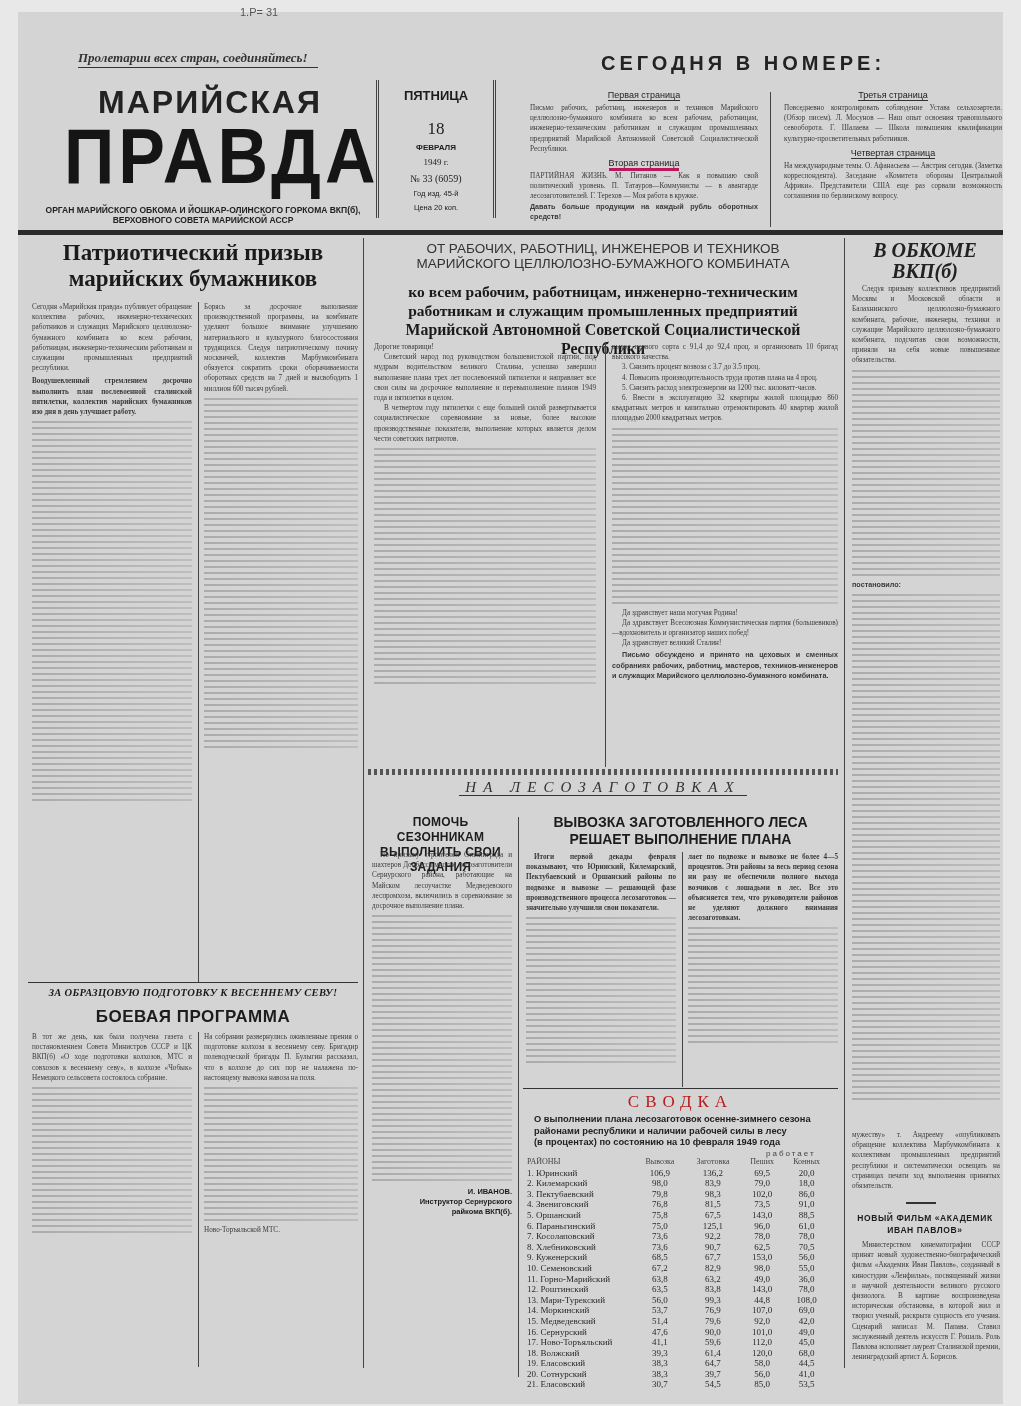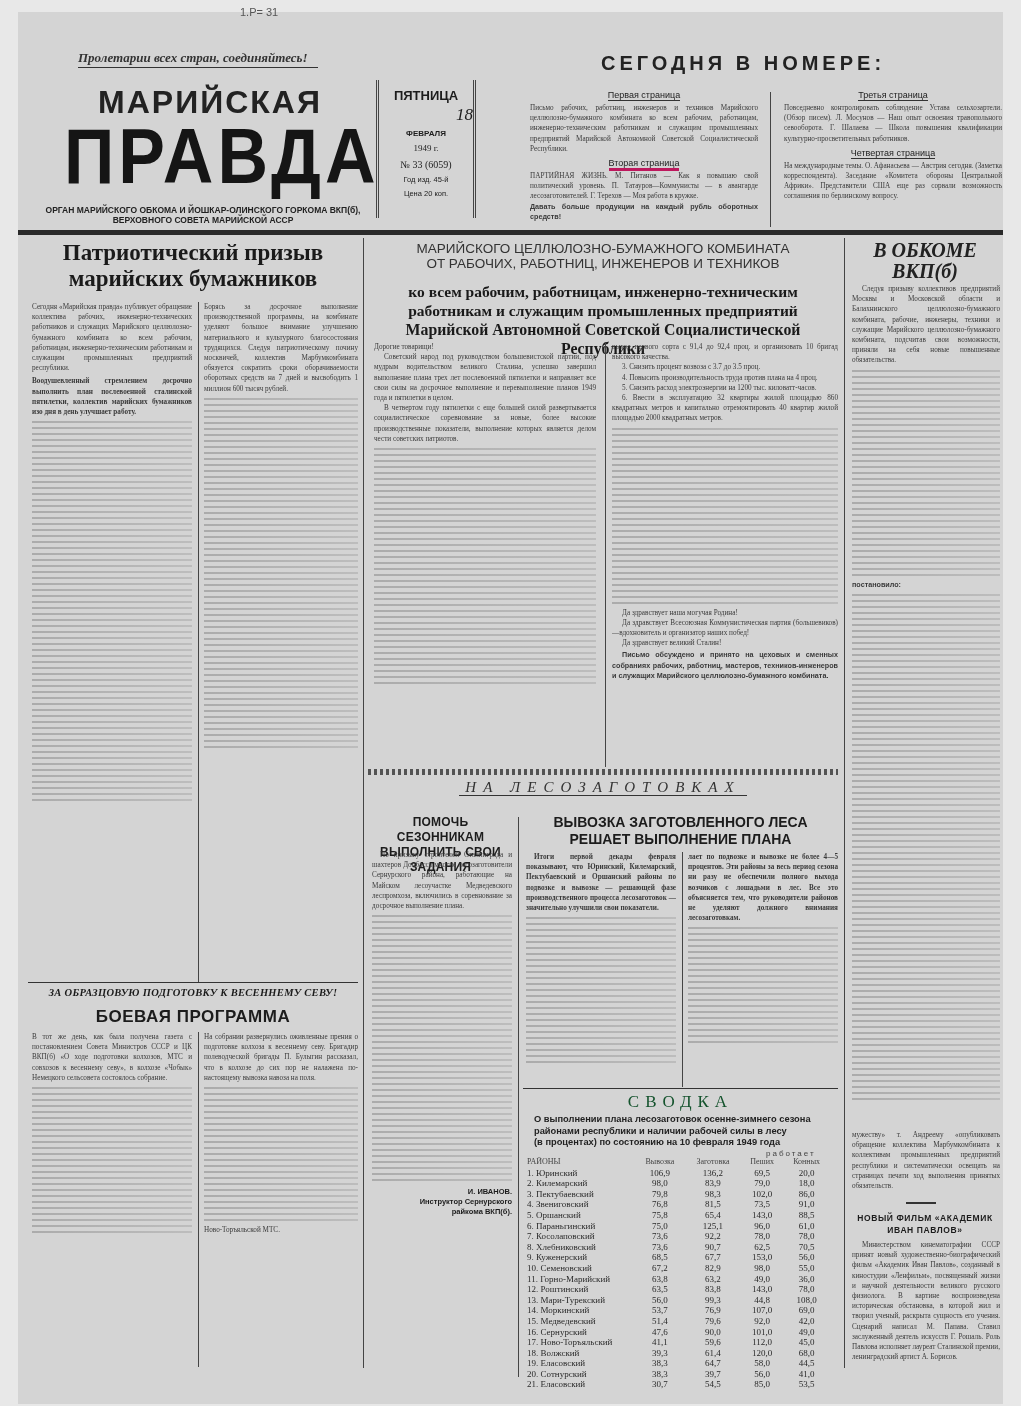--- a/index.html
+++ b/index.html
@@ -32,23 +32,23 @@
   </div>
 
   <div class="abs" style="left:60px;top:38px;width:240px;">
     <div class="serif" style="font-style:italic;font-size:13px;font-weight:bold;color:#333;border-bottom:1px solid #333;padding-bottom:1px;">Пролетарии всех стран, соединяйтесь!</div>
   </div>
   <div class="abs sans center" style="left:58px;top:72px;width:268px;font-size:32px;font-weight:bold;letter-spacing:2px;color:#222;">МАРИЙСКАЯ</div>
   <div class="abs sans center" style="left:46px;top:104px;width:292px;font-size:70px;font-weight:900;letter-spacing:4px;color:#151515;line-height:80px;transform:scaleY(1.12);">ПРАВДА</div>
   <div class="abs sans center" style="left:20px;top:193px;width:330px;font-size:8.5px;font-weight:bold;color:#222;">ОРГАН МАРИЙСКОГО ОБКОМА И ЙОШКАР-ОЛИНСКОГО ГОРКОМА ВКП(б),</div>
   <div class="abs sans center" style="left:20px;top:203px;width:330px;font-size:8.5px;font-weight:bold;color:#222;">ВЕРХОВНОГО СОВЕТА МАРИЙСКОЙ АССР</div>
 
-  <div class="abs center" style="left:358px;top:68px;width:100px;height:138px;border-left:3px double #444;border-right:3px double #444;padding-top:8px;">
+  <div class="abs center" style="left:358px;top:68px;width:120px;height:138px;border-left:3px double #444;border-right:3px double #444;padding-top:8px;">
     <div class="sans" style="font-size:13px;font-weight:bold;">ПЯТНИЦА</div>
-    <div class="serif" style="font-size:17px;font-style:italic;margin-top:2px;text-align:right;">18</div>
+    <div class="serif" style="font-size:17px;margin-top:16px;">18</div>
     <div class="sans" style="font-size:8px;font-weight:bold;margin-top:4px;">ФЕВРАЛЯ</div>
     <div class="serif" style="font-size:9px;margin-top:5px;">1949 г.</div>
     <div class="serif" style="font-size:10px;margin-top:6px;">№ 33 (6059)</div>
     <div class="sans" style="font-size:7.5px;margin-top:5px;">Год изд. 45-й</div>
     <div class="sans" style="font-size:7.5px;margin-top:5px;">Цена 20 коп.</div>
   </div>
 
   <div class="abs sans center" style="left:485px;top:40px;width:480px;font-size:20px;font-weight:bold;letter-spacing:4px;color:#222;">СЕГОДНЯ В НОМЕРЕ:</div>
 
   <div class="abs" style="left:512px;top:78px;width:228px;">
@@ -262,22 +262,22 @@
       <div class="ph-line"></div>
     <div class="ph-line"></div>
       <div class="ph-line"></div>
       <div class="ph-line"></div>
     <div class="body-text">Ново-Торъяльской МТС.</div>
   </div>
 
   <div class="vrule" style="left:345px;top:226px;height:1130px;"></div>
 
   <div class="abs sans center" style="left:350px;top:229px;width:470px;font-size:13.5px;line-height:15px;color:#333;">
+    <div>ОТ РАБОЧИХ, РАБОТНИЦ, ИНЖЕНЕРОВ И ТЕХНИКОВ</div>
     <div>МАРИЙСКОГО ЦЕЛЛЮЛОЗНО-БУМАЖНОГО КОМБИНАТА</div>
-    <div>ОТ РАБОЧИХ, РАБОТНИЦ, ИНЖЕНЕРОВ И ТЕХНИКОВ</div>
   </div>
   <div class="abs serif center" style="left:350px;top:270px;width:470px;font-size:15.5px;font-weight:bold;line-height:19px;color:#1a1a1a;">
     <div>ко всем рабочим, работницам, инженерно-техническим</div>
     <div>работникам и служащим промышленных предприятий</div>
     <div style="font-size:15.8px;">Марийской Автономной Советской Социалистической Республики</div>
   </div>
 
   <div class="abs" style="left:356px;top:330px;width:222px;">
     <div class="body-text">Дорогие товарищи!</div>
     <div class="body-text" style="text-indent:10px;">Советский народ под руководством большевистской партии, под мудрым водительством великого Сталина, успешно завершил выполнение плана трех лет послевоенной пятилетки и направляет все свои силы на досрочное выполнение и перевыполнение планов 1949 года и пятилетки в целом.</div>
@@ -484,21 +484,21 @@
       <div class="ph-line"></div>
       <div class="ph-line"></div>
     <div class="ph-line"></div>
       <div class="ph-line"></div>
       <div class="ph-line"></div>
       <div class="ph-line"></div>
       <div class="ph-line"></div>
   </div>
 
   <div class="hrule" style="left:505px;top:1076px;width:315px;height:1px;"></div>
-  <div class="abs serif center" style="left:505px;top:1080px;width:315px;font-size:17px;letter-spacing:6px;color:#14532d;">СВОДКА</div>
+  <div class="abs serif center" style="left:505px;top:1080px;width:315px;font-size:17px;letter-spacing:6px;color:#b91c1c;">СВОДКА</div>
   <div class="abs sans" style="left:516px;top:1102px;width:300px;font-size:9.3px;font-weight:bold;line-height:11.5px;color:#222;">
     <div>О выполнении плана лесозаготовок осенне-зимнего сезона</div>
     <div>районами республики и наличии рабочей силы в лесу</div>
     <div>(в процентах) по состоянию на 10 февраля 1949 года</div>
   </div>
   <div class="abs sans" style="left:748px;top:1137px;font-size:8px;letter-spacing:2px;color:#444;">работает</div>
   <div class="abs" style="left:507px;top:1145px;width:305px;">
     <table class="svodka serif">
       <thead>
         <tr>
@@ -534,21 +534,21 @@
           <tr>
             <td>4. Звениговский</td>
             <td class="num">76,8</td>
             <td class="num">81,5</td>
             <td class="num">73,5</td>
             <td class="num">91,0</td>
           </tr>
           <tr>
             <td>5. Оршанский</td>
             <td class="num">75,8</td>
-            <td class="num">65,4</td>
+            <td class="num">67,5</td>
             <td class="num">143,0</td>
             <td class="num">88,5</td>
           </tr>
           <tr>
             <td>6. Параньгинский</td>
             <td class="num">75,0</td>
             <td class="num">125,1</td>
             <td class="num">96,0</td>
             <td class="num">61,0</td>
           </tr>

